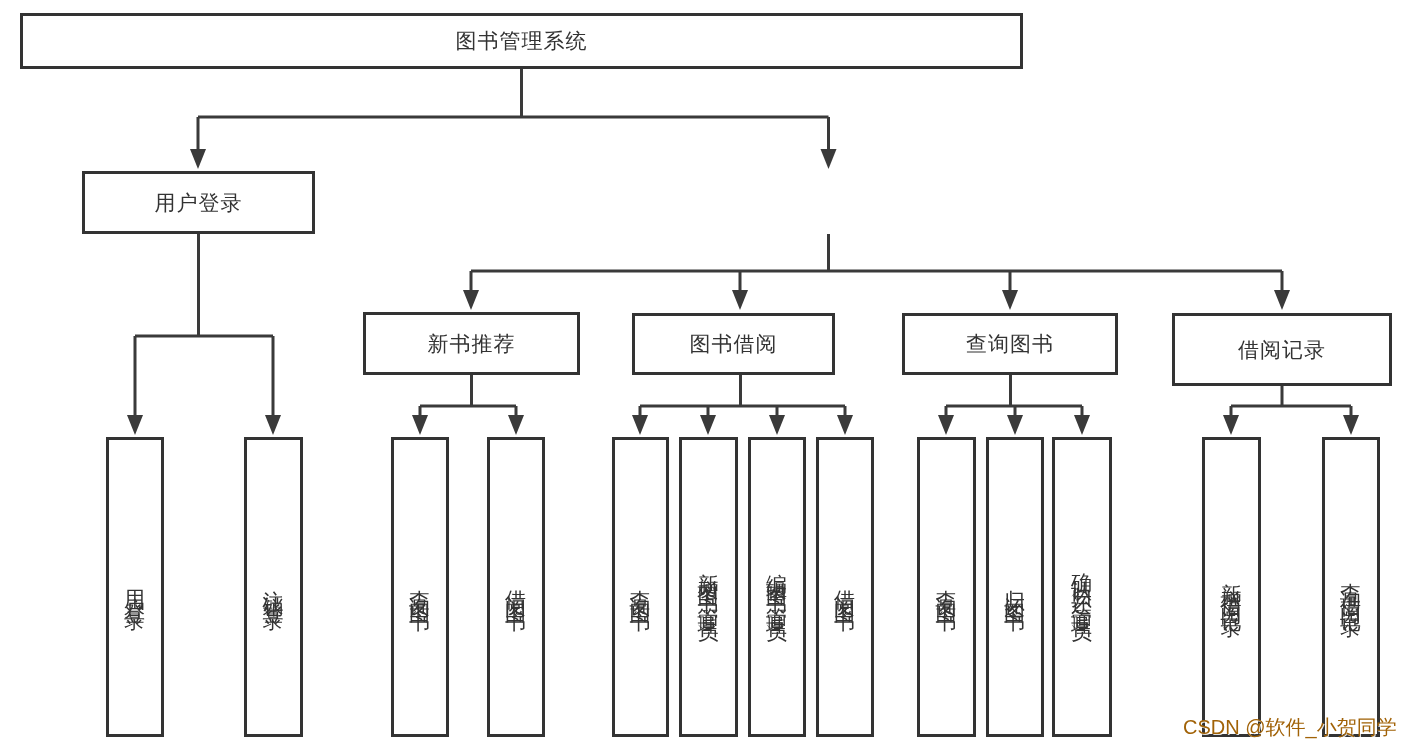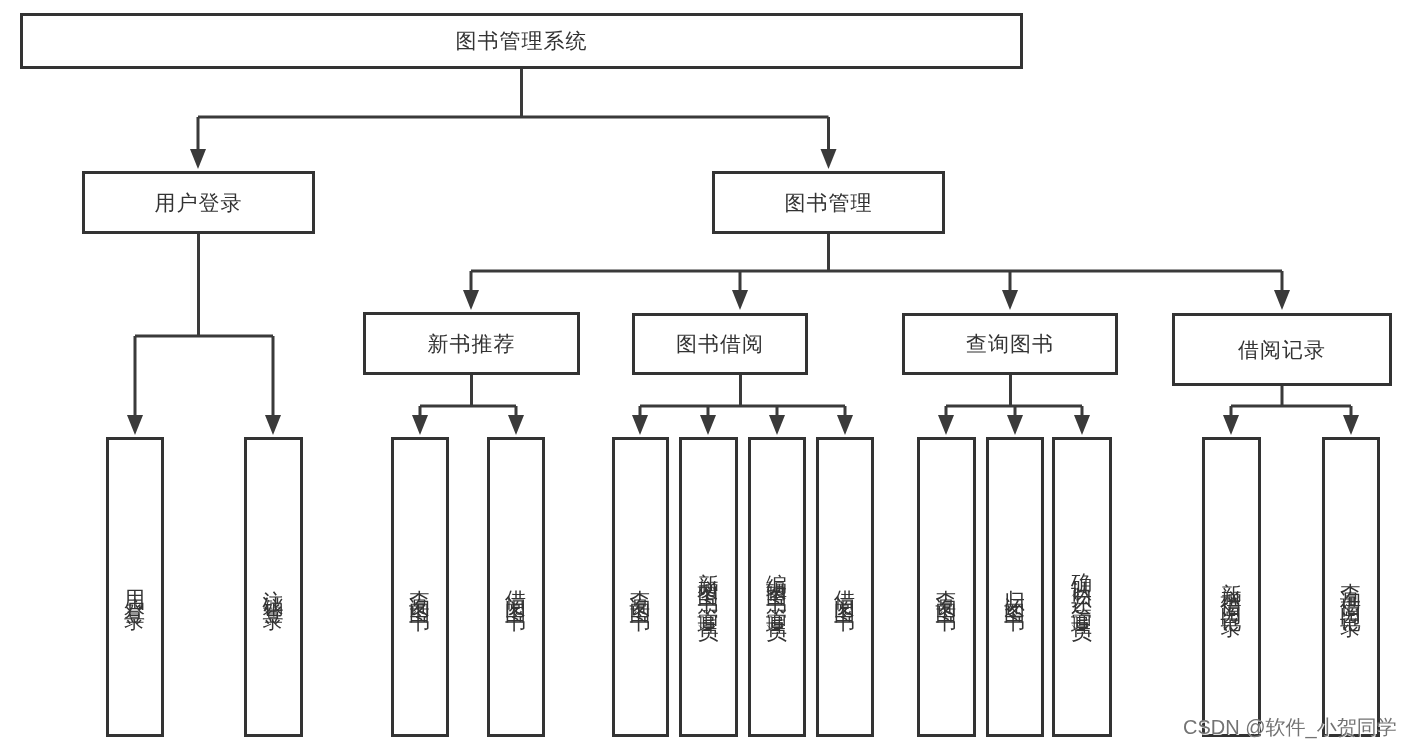--- a/index.html
+++ b/index.html
@@ -40,31 +40,31 @@
     font-size: 21px;
     letter-spacing: 7px;
     line-height: 1;
   }
   .watermark {
     position: absolute;
     left: 1183px;
     top: 714px;
     z-index: 3;
     font-size: 20px;
-    color: #737373;
+    color: #a16207;
     white-space: nowrap;
     text-shadow: 1px 1px 0 rgba(255,255,255,0.85);
   }
 
   
   #n-root            { left: 20px;   top: 13px;  width: 1003px; height: 56px; }
   #n-user-login      { left: 82px;   top: 171px; width: 233px;  height: 63px; }
   #n-book-mgmt       { left: 712px;  top: 171px; width: 233px;  height: 63px; }
   #n-new-book        { left: 363px;  top: 312px; width: 217px;  height: 63px; }
-  #n-book-borrow     { left: 632px;  top: 313px; width: 176px;  height: 62px; }
+  #n-book-borrow     { left: 632px;  top: 313px; width: 203px;  height: 62px; }
   #n-current-borrow  { left: 902px;  top: 313px; width: 216px;  height: 62px; }
   #n-borrow-records  { left: 1172px; top: 313px; width: 220px;  height: 73px; }
 
   .leaf { top: 437px; height: 300px; }
   #l-user-login      { left: 106px;  width: 58px; }
   #l-logout          { left: 244px;  width: 59px; }
   #l-query-1         { left: 391px;  width: 58px; }
   #l-borrow-1        { left: 487px;  width: 58px; }
   #l-query-2         { left: 612px;  width: 57px; }
   #l-add-book        { left: 679px;  width: 59px; }
@@ -117,21 +117,20 @@
       <polygon points="1007,415 1023,415 1015,435"></polygon>
       <polygon points="1074,415 1090,415 1082,435"></polygon>
       <polygon points="1223,415 1239,415 1231,435"></polygon>
       <polygon points="1343,415 1359,415 1351,435"></polygon>
     </g>
   </svg>
 
   <div class="node node-h" id="n-root">图书管理系统</div>
 
   <div class="node node-h" id="n-user-login">用户登录</div>
-  <div class="node node-h" id="n-book-mgmt">图书管理</div>
 
   <div class="node node-h" id="n-new-book">新书推荐</div>
   <div class="node node-h" id="n-book-borrow">图书借阅</div>
   <div class="node node-h" id="n-current-borrow">查询图书</div>
   <div class="node node-h" id="n-borrow-records">借阅记录</div>
 
   <div class="node node-v leaf" id="l-user-login">用户登录</div>
   <div class="node node-v leaf" id="l-logout">注销登录</div>
 
   <div class="node node-v leaf" id="l-query-1">查询图书</div>

